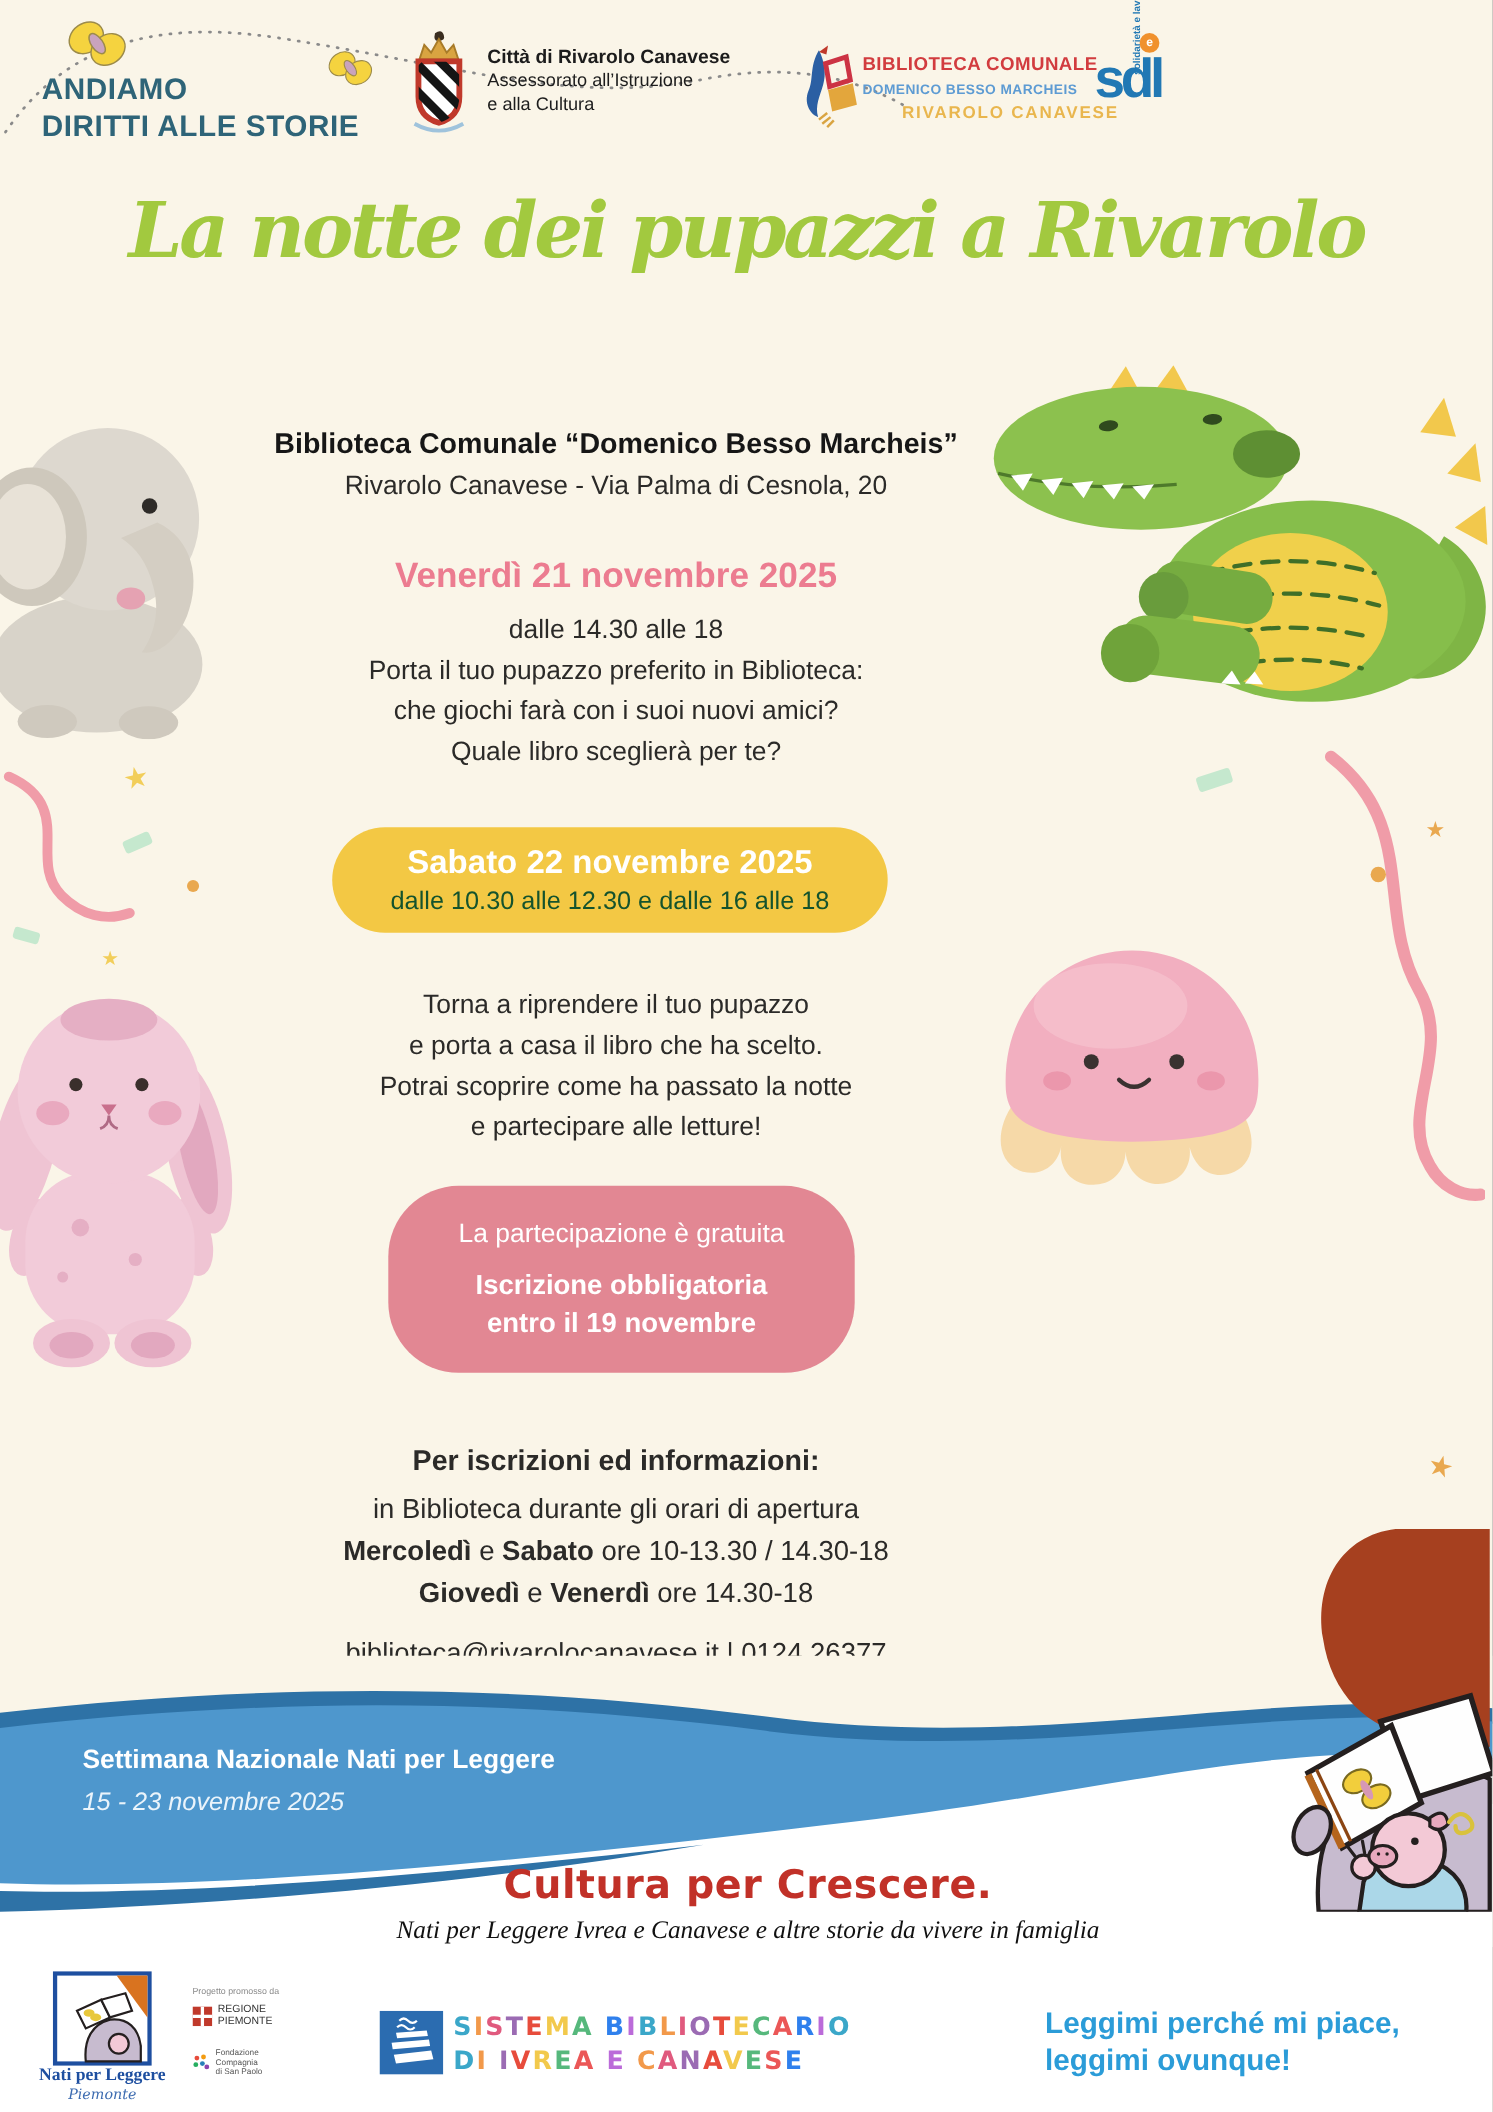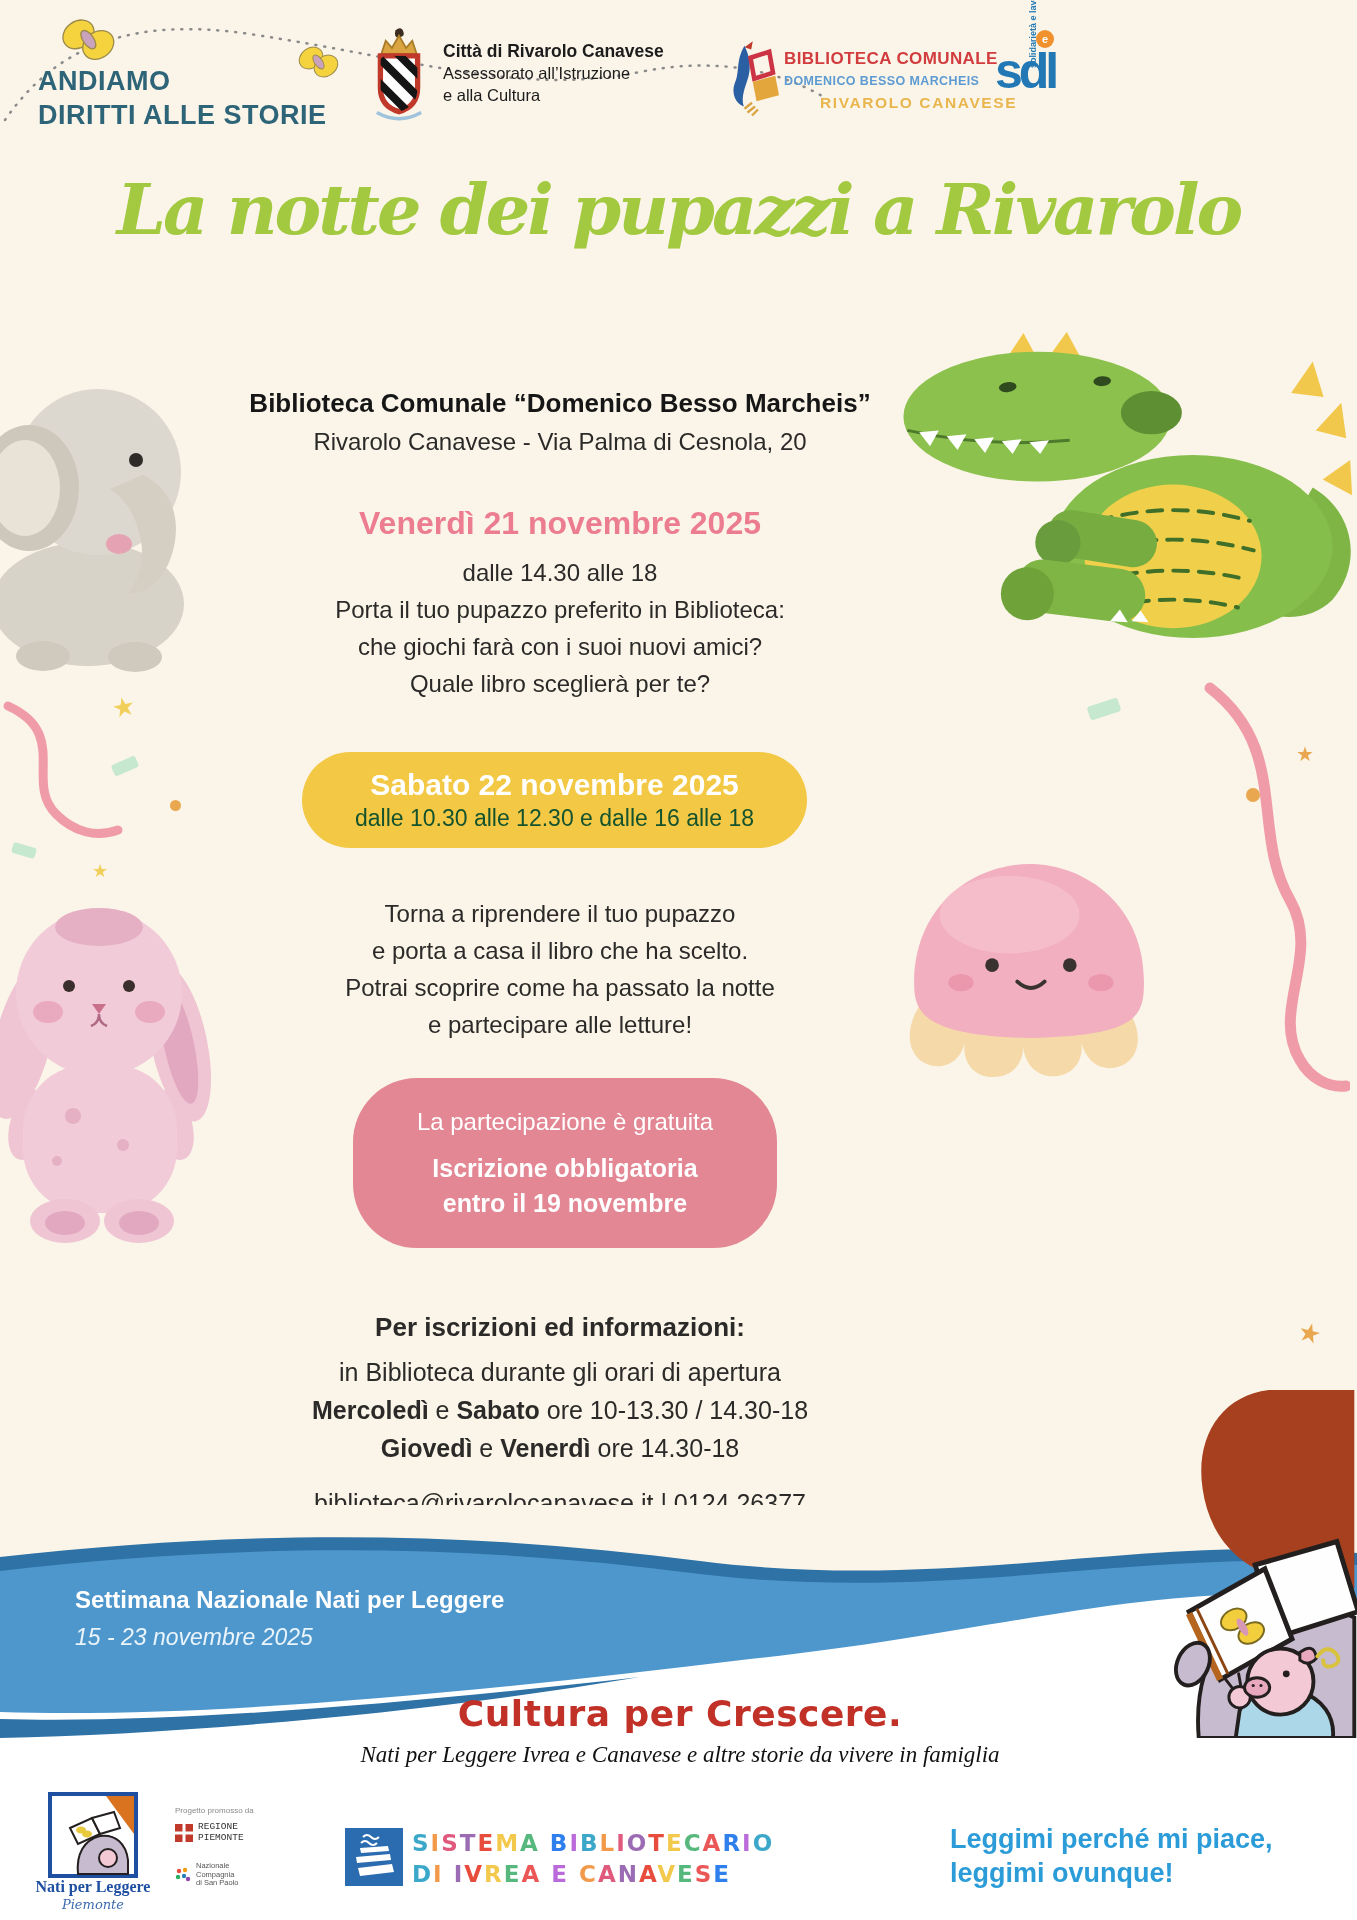--- a/index.html
+++ b/index.html
@@ -52,21 +52,21 @@
   .brand{left:300px;top:1693px;width:760px;text-align:center;font-size:36px;font-weight:bold;
          color:#C13128;font-family:"DejaVu Sans",sans-serif;letter-spacing:.5px;z-index:6;}
   .tagline{left:220px;top:1742px;width:920px;text-align:center;font-size:23px;
          font-family:"Liberation Serif",serif;color:#111;z-index:6;font-style:italic;}
   .npl-name{left:18px;top:1878px;width:150px;text-align:center;font-size:16px;font-weight:bold;
          font-family:"Liberation Serif",serif;color:#1E4FA0;z-index:6;}
   .npl-region{left:18px;top:1897px;width:150px;text-align:center;font-size:13px;font-style:italic;
          font-family:"DejaVu Serif",serif;color:#3C6BB0;z-index:6;}
   .promoted{left:175px;top:1806px;font-size:8px;color:#8a8a8a;z-index:6;}
   .partner{display:flex;align-items:center;gap:5px;z-index:6;}
-  .regione-txt{font-size:9.5px;line-height:10.5px;font-family:Liberation Mono, monospace;color:#333;}
+  .regione-txt{font-size:9.5px;line-height:10.5px;font-family:Liberation Sans, sans-serif;color:#333;}
   .fond-txt{font-size:7.5px;line-height:8.5px;color:#555;}
   .sistema-txt{left:412px;top:1828px;font-size:23px;font-weight:bold;letter-spacing:2px;
         line-height:31px;z-index:6;font-family:"DejaVu Sans",sans-serif;}
   .slogan{left:950px;top:1822px;font-size:27px;font-weight:bold;color:#2B9CD8;line-height:34px;z-index:6;}
 
   .confetti-star{font-size:26px;color:#F2CE5A;z-index:2;}
   .confetti-star.orange{color:#E9A84F;}
   .confetti-dot{border-radius:50%;background:#E9A84F;z-index:2;}
   .confetti-rect{background:#C5E8CE;z-index:2;border-radius:3px;}
   svg{display:block;}
@@ -347,21 +347,21 @@
   </div>
   <div class="abs partner" style="left:175px;top:1862px;">
     <svg width="16" height="16" viewBox="0 0 16 16">
       <circle cx="4" cy="4" r="2.2" fill="#E74C3C"></circle>
         <circle cx="10" cy="3" r="2.2" fill="#F39C12"></circle>
       <circle cx="3" cy="10" r="2.2" fill="#27AE60"></circle>
         <circle cx="9" cy="9" r="2.2" fill="#2980B9"></circle>
       <circle cx="13" cy="12" r="2.2" fill="#8E44AD"></circle>
     </svg>
     <div class="fond-txt">
-      <div>Nazionale</div>
+      <div>Fondazione</div>
         <div>Compagnia</div>
         <div>di San Paolo</div>
     </div>
   </div>
 
   <svg class="abs z6" style="left:345px;top:1828px;" width="58" height="58" viewBox="0 0 58 58">
     <rect width="58" height="58" fill="#2B6CB0"></rect>
     <path d="M18,9 q4,-4 8,0 q4,4 8,0" fill="none" stroke="#fff" stroke-width="2"></path>
     <path d="M16,15 q4,-4 8,0 q4,4 8,0" fill="none" stroke="#fff" stroke-width="2"></path>
     <path d="M15,20 L43,18 L44,23 L16,25 Z" fill="#fff"></path>

